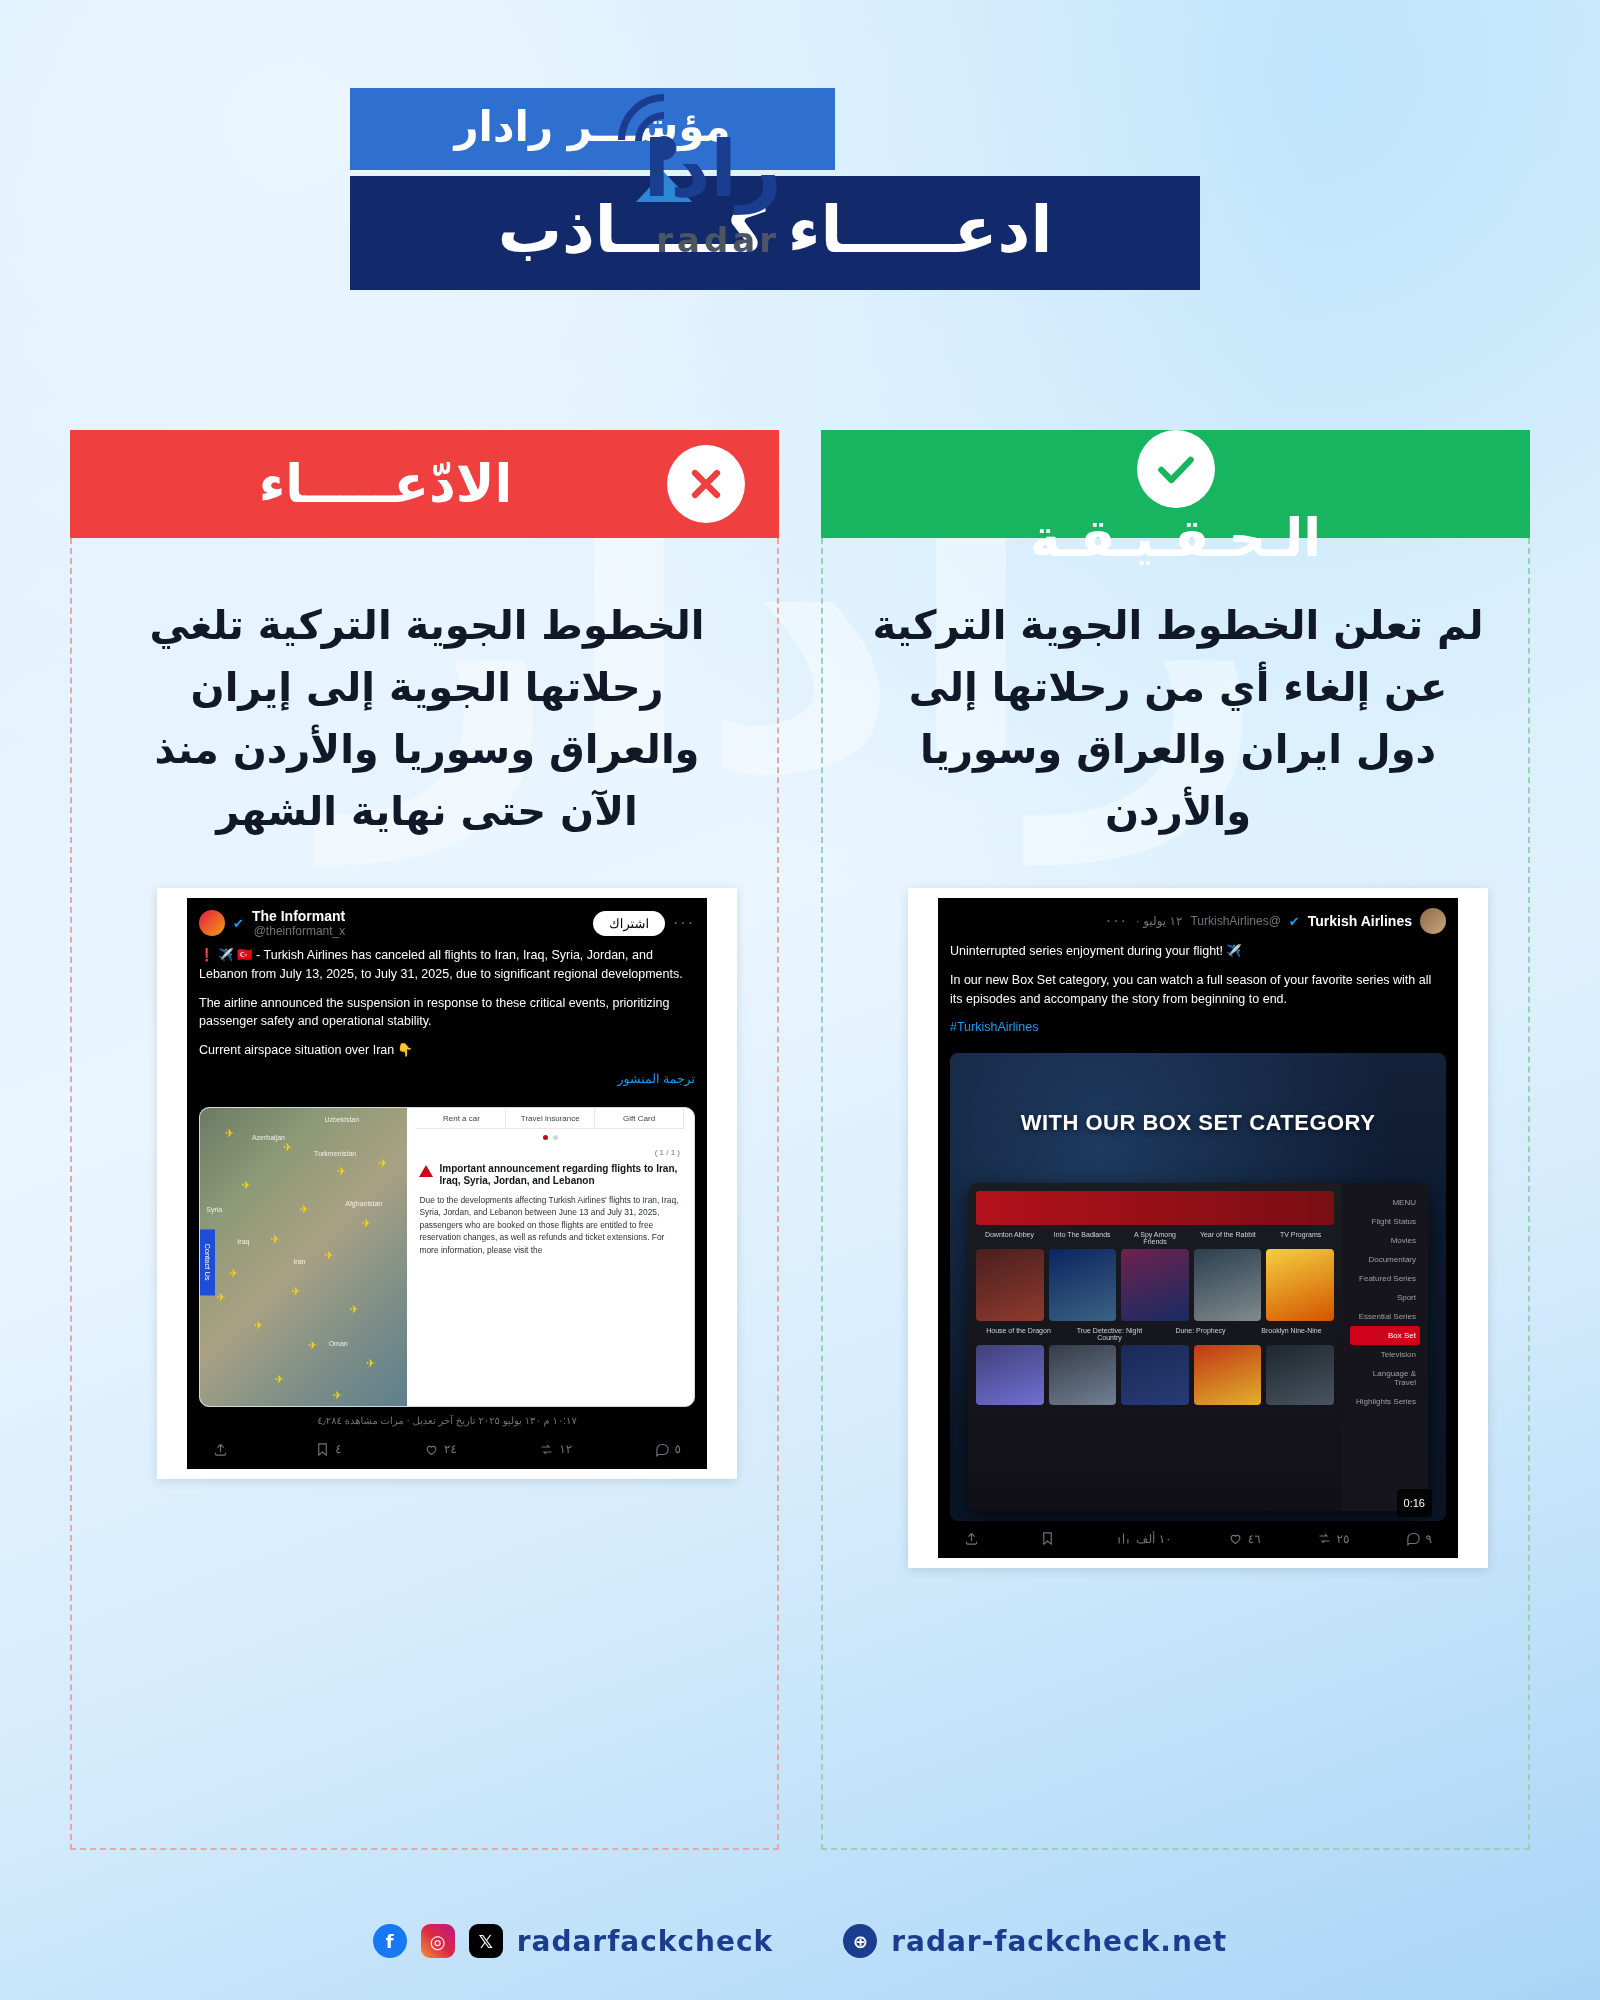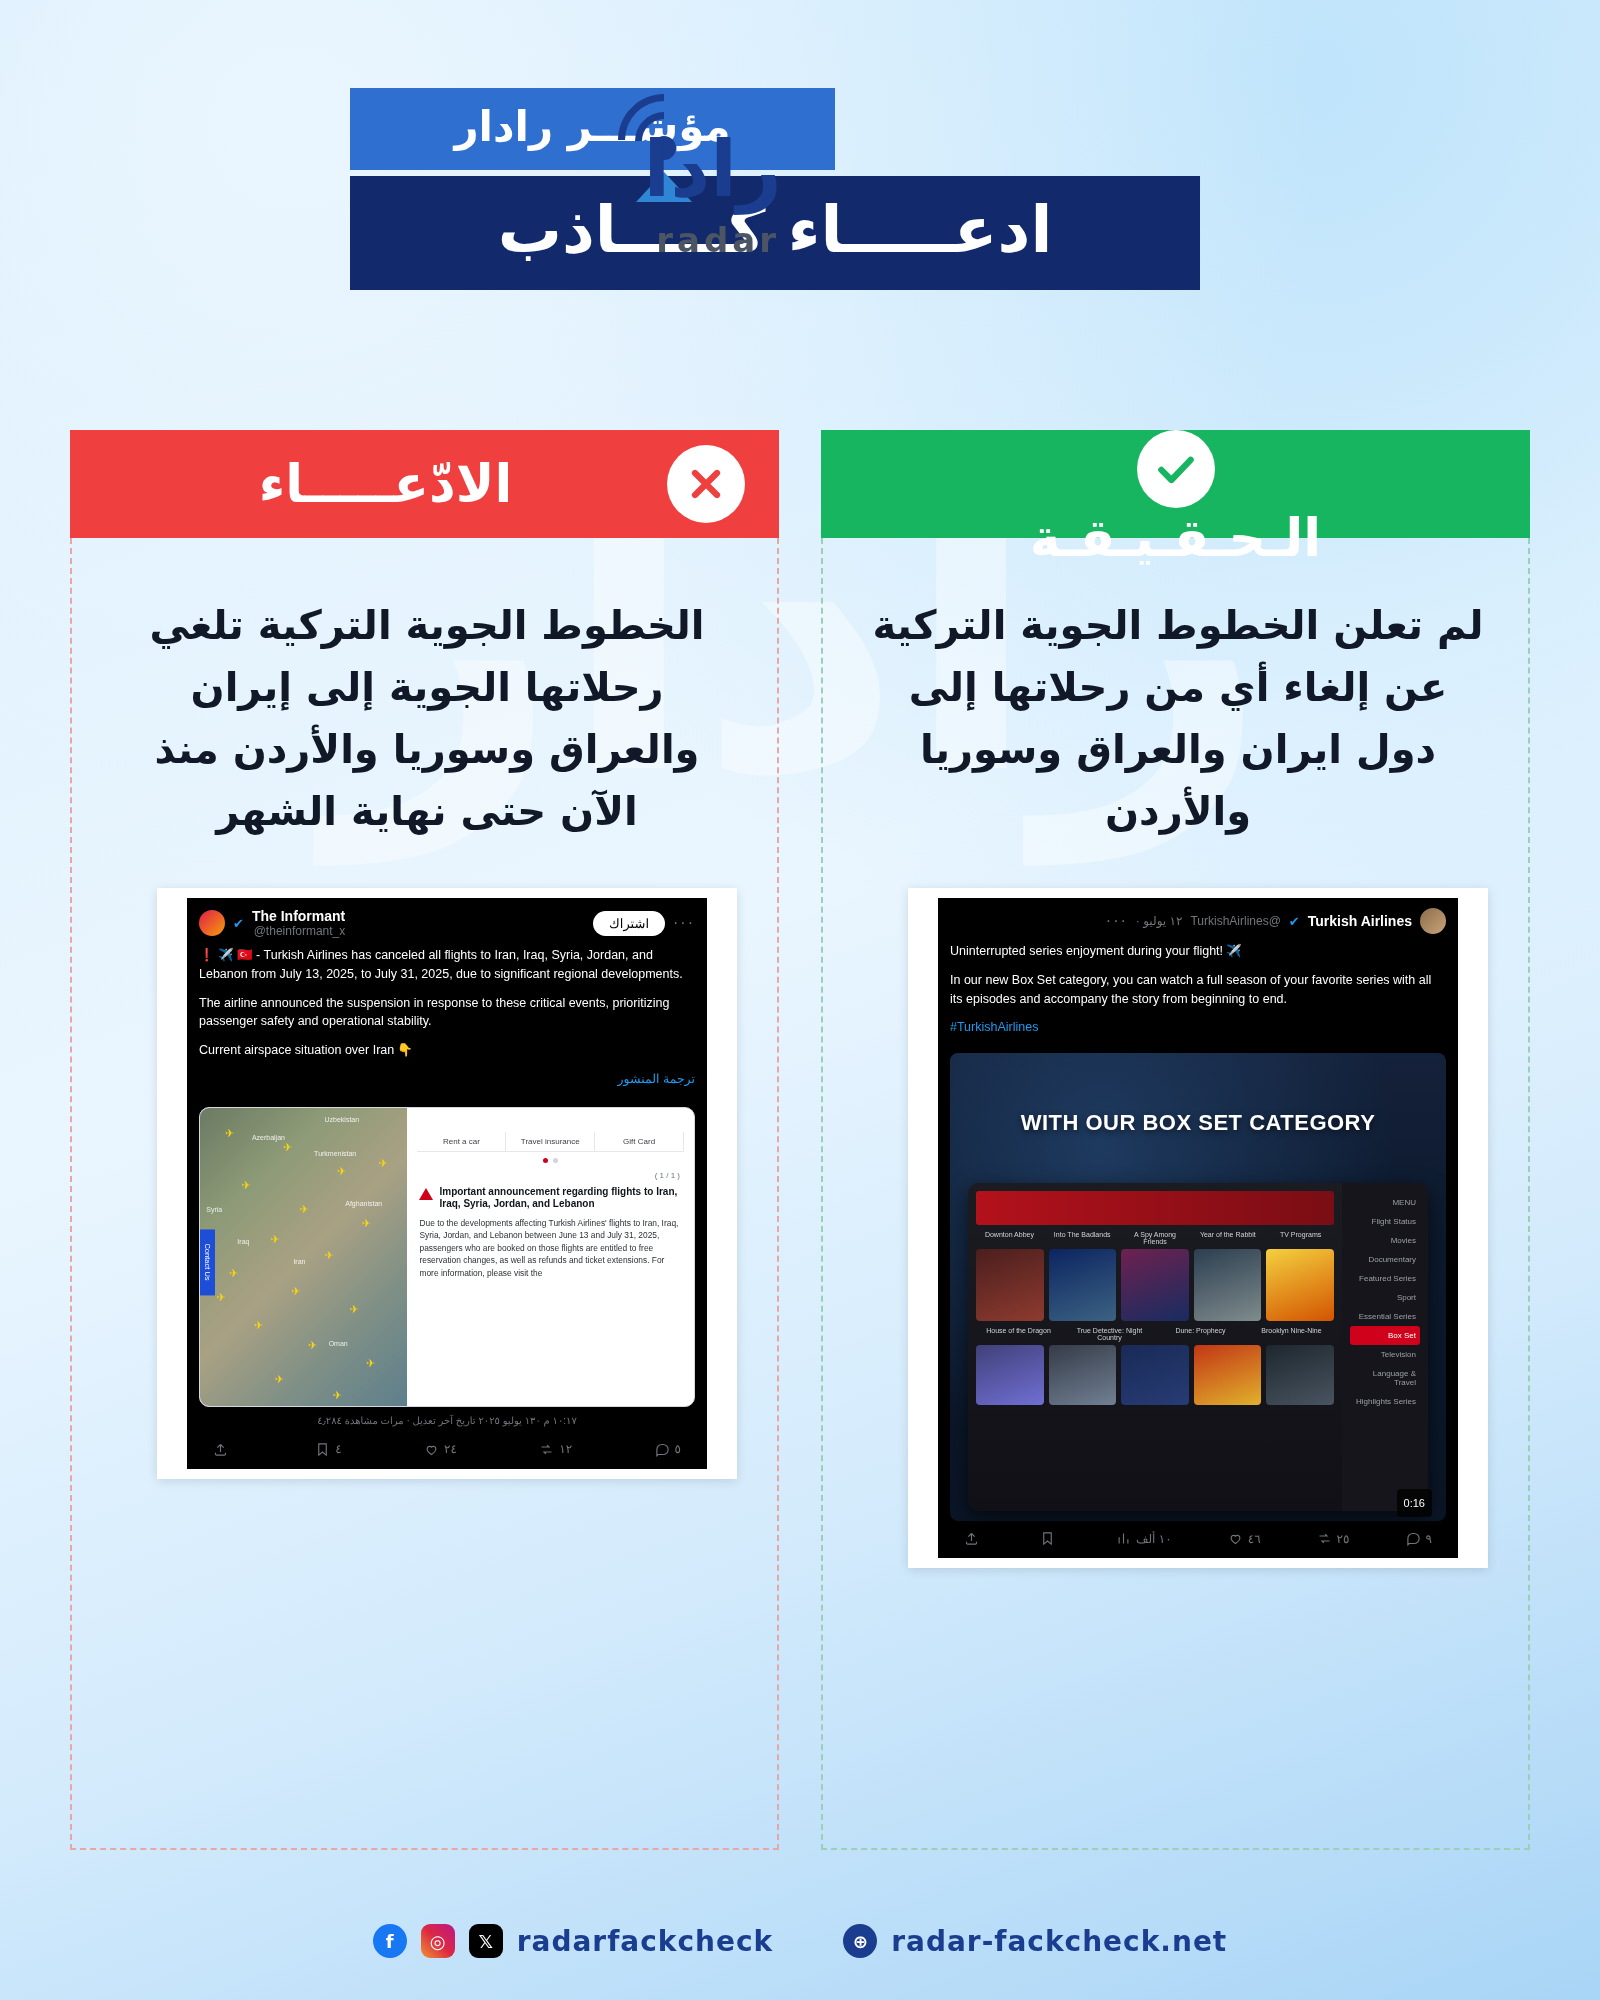--- a/index.html
+++ b/index.html
@@ -221,21 +221,21 @@
   .badge-time {
     position: absolute; right: 14px; bottom: 4px;
     background: rgba(0,0,0,.75); color: #fff; font-size: 11px;
     padding: 8px 7px; border-radius: 4px; direction: ltr;
   }
 
   .news-card {
     margin-top: 8px; border: 1px solid #cfd9de; border-radius: 10px; overflow: hidden;
     height: 300px; display: flex; background: #ffffff;
   }
-  .news-left { width: 58%; padding: 24px 10px; color: #0f1419; }
+  .news-left { width: 58%; padding: 1px 10px; color: #0f1419; }
   .news-tabs {
     display: flex; gap: 0; border-bottom: 1px solid #e5e7eb; font-size: 8px;
     color: #3a3f45; direction: ltr;
   }
   .news-tabs span { flex: 1; text-align: center; padding: 5px 2px; border-right: 1px solid #e5e7eb; }
   .dots-row { display: flex; gap: 5px; justify-content: center; padding: 6px 0; }
   .dots-row i { width: 5px; height: 5px; border-radius: 50%; background: #d1d5db; display: block; }
   .dots-row i.on { background: #d0021b; }
   .news-head {
     display: flex; gap: 6px; direction: ltr; font-size: 10px; font-weight: 700; line-height: 1.25;

